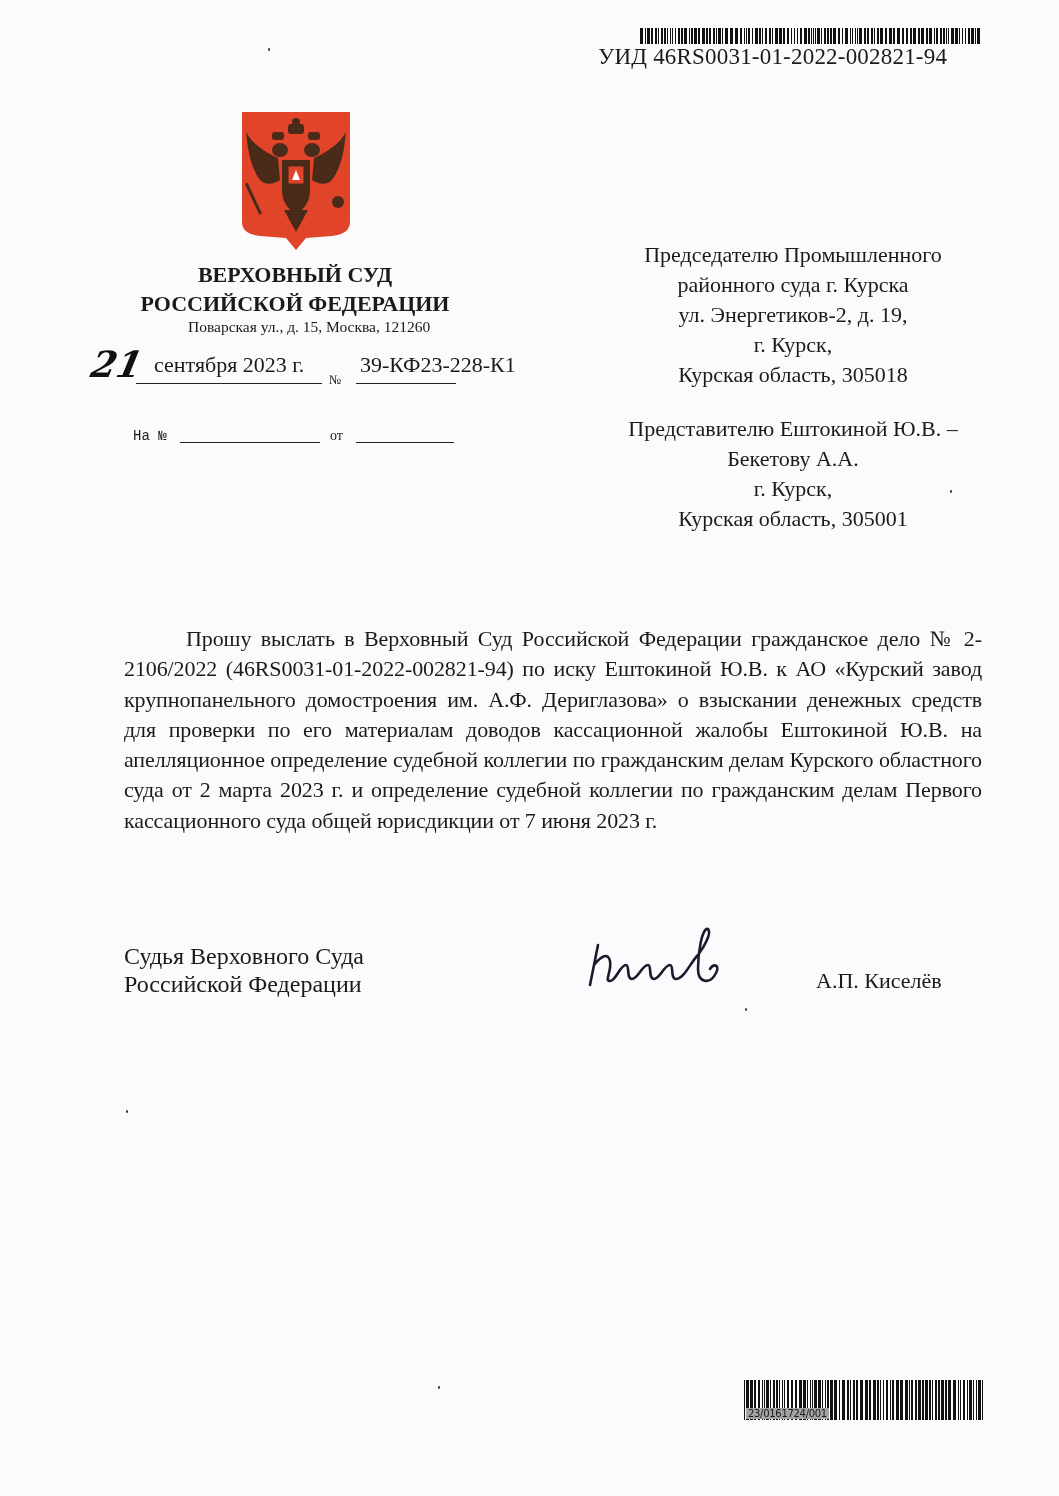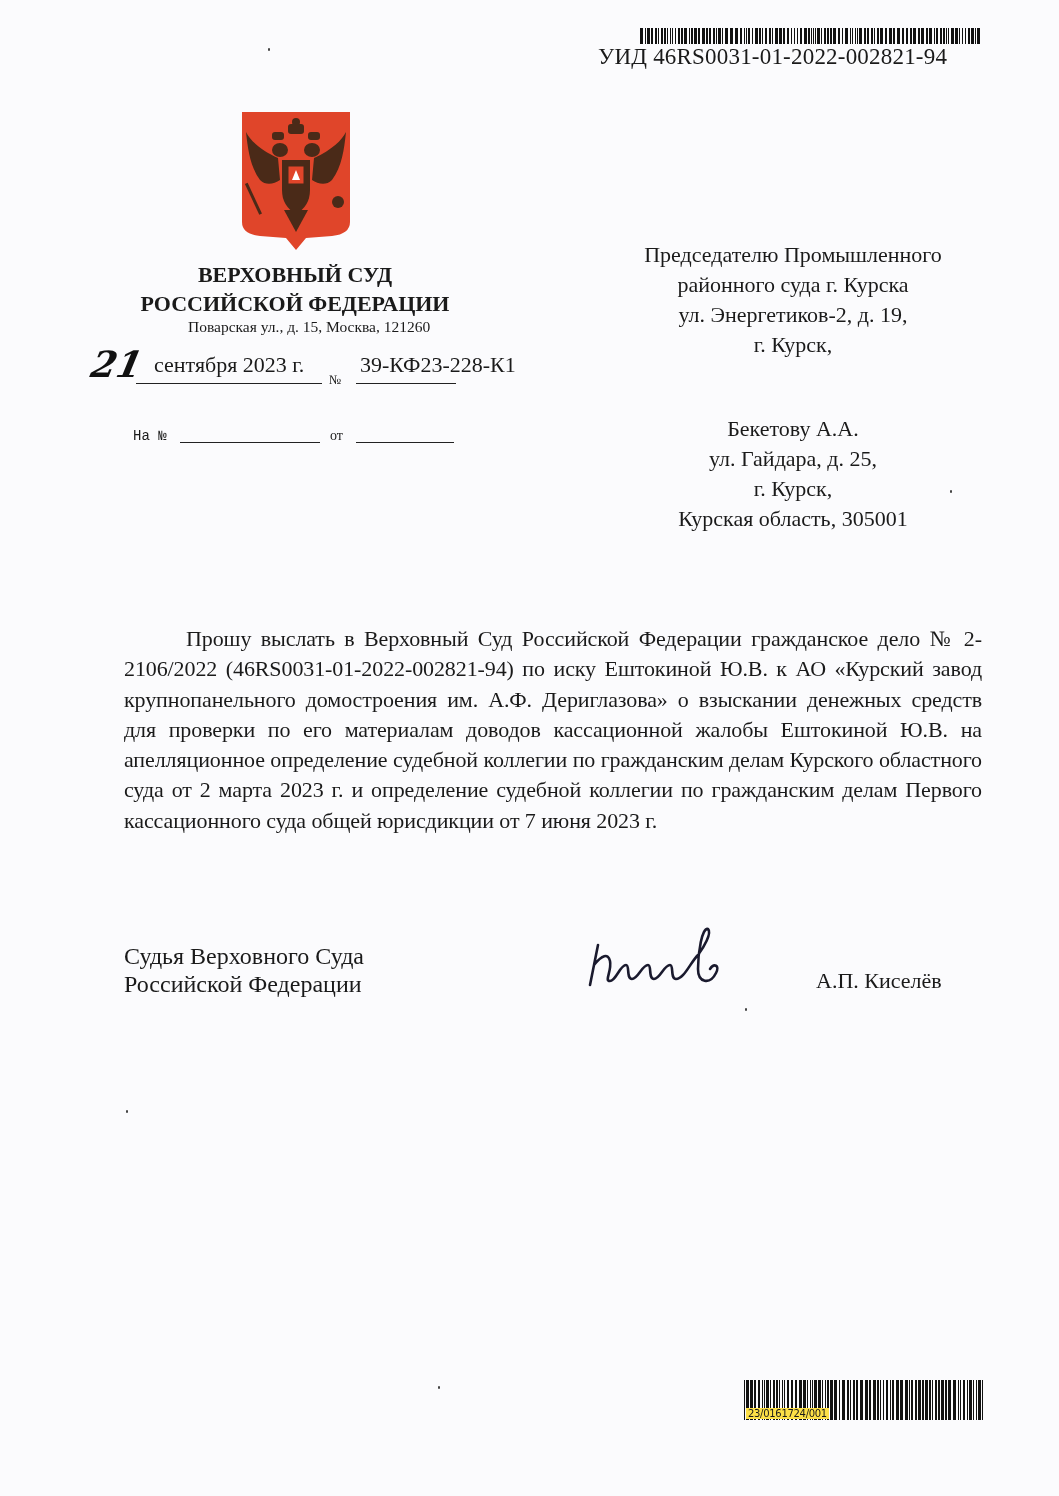--- a/index.html
+++ b/index.html
@@ -34,21 +34,21 @@
   #recipient-2 { left: 573px; top: 414px; }
   .recipient div { white-space: nowrap; }
   
   #body-text { left: 124px; top: 624px; width: 858px; font-size: 22px; line-height: 30.3px; text-align: justify; text-indent: 62px; letter-spacing: -0.1px; }
   
   #signer-title { left: 124px; top: 942px; font-size: 24px; line-height: 28px; }
   #signature { left: 580px; top: 925px; width: 190px; height: 70px; }
   #signer-name { left: 816px; top: 968px; font-size: 22px; white-space: nowrap; }
   
   #bottom-barcode { left: 744px; top: 1380px; width: 240px; height: 40px; }
-  #bottom-barcode-label { left: 746px; top: 1408px; font-family: "DejaVu Sans", sans-serif; font-size: 10px; background: #fde047; padding: 0 2px; letter-spacing: -0.3px; }
+  #bottom-barcode-label { left: 746px; top: 1408px; font-family: "DejaVu Sans", sans-serif; font-size: 10px; background: #a3a3a3; padding: 0 2px; letter-spacing: -0.3px; }
   .speck { position: absolute; width: 2px; height: 3px; background: #444; border-radius: 1px; }
 </style>
 </head>
 <body>
 
 <svg id="top-barcode" class="abs" viewBox="0 0 340 16" preserveAspectRatio="none">
     <rect x="0" y="0" width="3" height="16" fill="#111"></rect>
     <rect x="5" y="0" width="1" height="16" fill="#111"></rect>
     <rect x="7" y="0" width="3" height="16" fill="#111"></rect>
     <rect x="11" y="0" width="2" height="16" fill="#111"></rect>
@@ -194,24 +194,25 @@
 <div id="ref-label" class="abs">На №</div>
 <div id="ref-line1" class="abs"></div>
 <div id="ref-from" class="abs">от</div>
 <div id="ref-line2" class="abs"></div>
 
 <div id="recipient-1" class="abs recipient">
   <div>Председателю Промышленного</div>
   <div>районного суда г. Курска</div>
   <div>ул. Энергетиков-2, д. 19,</div>
   <div>г. Курск,</div>
+  <div>Курская область, 305018</div>
 </div>
 <div id="recipient-2" class="abs recipient">
+  <div>Представителю Ештокиной Ю.В. –</div>
   <div>Бекетову А.А.</div>
-  <div>ул. Гайдара, д. 25,</div>
   <div>г. Курск,</div>
   <div>Курская область, 305001</div>
 </div>
 
 <p id="body-text" class="abs" style="margin:0">Прошу выслать в Верховный Суд Российской Федерации гражданское дело № 2-2106/2022 (46RS0031-01-2022-002821-94) по иску Ештокиной Ю.В. к АО «Курский завод крупнопанельного домостроения им. А.Ф. Дериглазова» о взыскании денежных средств для проверки по его материалам доводов кассационной жалобы Ештокиной Ю.В. на апелляционное определение судебной коллегии по гражданским делам Курского областного суда от 2 марта 2023 г. и определение судебной коллегии по гражданским делам Первого кассационного суда общей юрисдикции от 7 июня 2023 г.</p>
 
 <div id="signer-title" class="abs">
   <div>Судья Верховного Суда</div>
   <div>Российской Федерации</div>
 </div>

